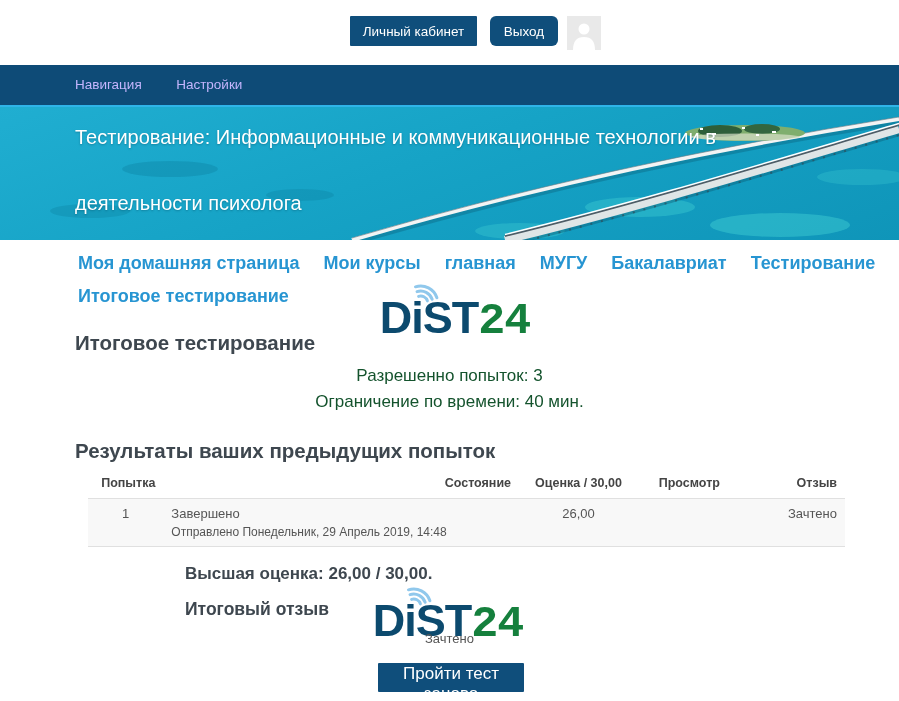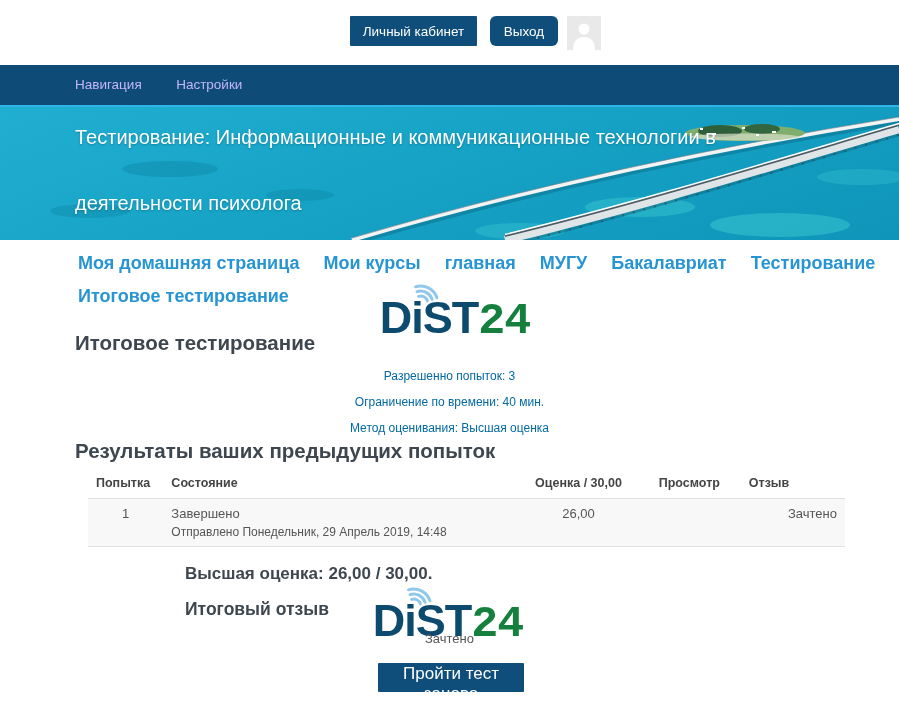--- a/index.html
+++ b/index.html
@@ -51,24 +51,24 @@
   .wm .wm-accent{color:#15803d;font-family:Liberation Mono, monospace;}
   .wm svg{position:absolute;left:33px;top:-16px;}
   .wm1{left:455px;top:55px;}
   .wm2{left:448px;top:358px;}
 
   .h2{position:absolute;left:75px;color:#3e474f;font-size:20.5px;font-weight:bold;}
   .quiz-title{top:91px;}
   .results-heading{top:199px;}
 
   .quiz-info{position:absolute;left:0;top:123px;width:899px;text-align:center;
-             font-size:12px;color:#0369a1;line-height:26px;}
+             font-size:17px;color:#14532d;line-height:26px;}
 
   table.results{position:absolute;left:88px;top:230px;width:757px;border-collapse:collapse;}
-  table.results th{font-weight:bold;font-size:12.5px;color:#444;text-align:left;
+  table.results th{font-weight:bold;font-size:12.5px;color:#444;text-align:right;
                    padding:6px 8px 8px 8px;border-bottom:1px solid #e0e0e0;}
   table.results td{font-size:13px;color:#555;padding:7px 8px;vertical-align:top;}
   table.results tbody tr{background:#f8f8f8;border-bottom:1px solid #e0e0e0;}
   .c-attempt{width:60px;text-align:center;}
   .c-state{width:372px;}
   .c-grade{width:110px;text-align:center !important;}
   .c-review{width:90px;text-align:center !important;}
   .c-feedback{width:93px;}
   td.c-feedback{text-align:right;padding-right:20px;}
   .state-detail{font-size:12px;margin-top:4px;}
@@ -164,21 +164,20 @@
         </g>
       </svg>
       <span class="wm-main">DiST</span><span class="wm-accent">24</span>
     </div>
 
     <div class="h2 quiz-title">Итоговое тестирование</div>
 
     <div class="quiz-info">
       <div>Разрешенно попыток: 3</div>
       <div>Ограничение по времени: 40 мин.</div>
-      <div>Метод оценивания: Высшая оценка</div>
     </div>
 
     <div class="h2 results-heading">Результаты ваших предыдущих попыток</div>
 
     <table class="results">
       <thead>
         <tr>
           <th class="c-attempt">Попытка</th>
           <th class="c-state">Состояние</th>
           <th class="c-grade">Оценка / 30,00</th>

